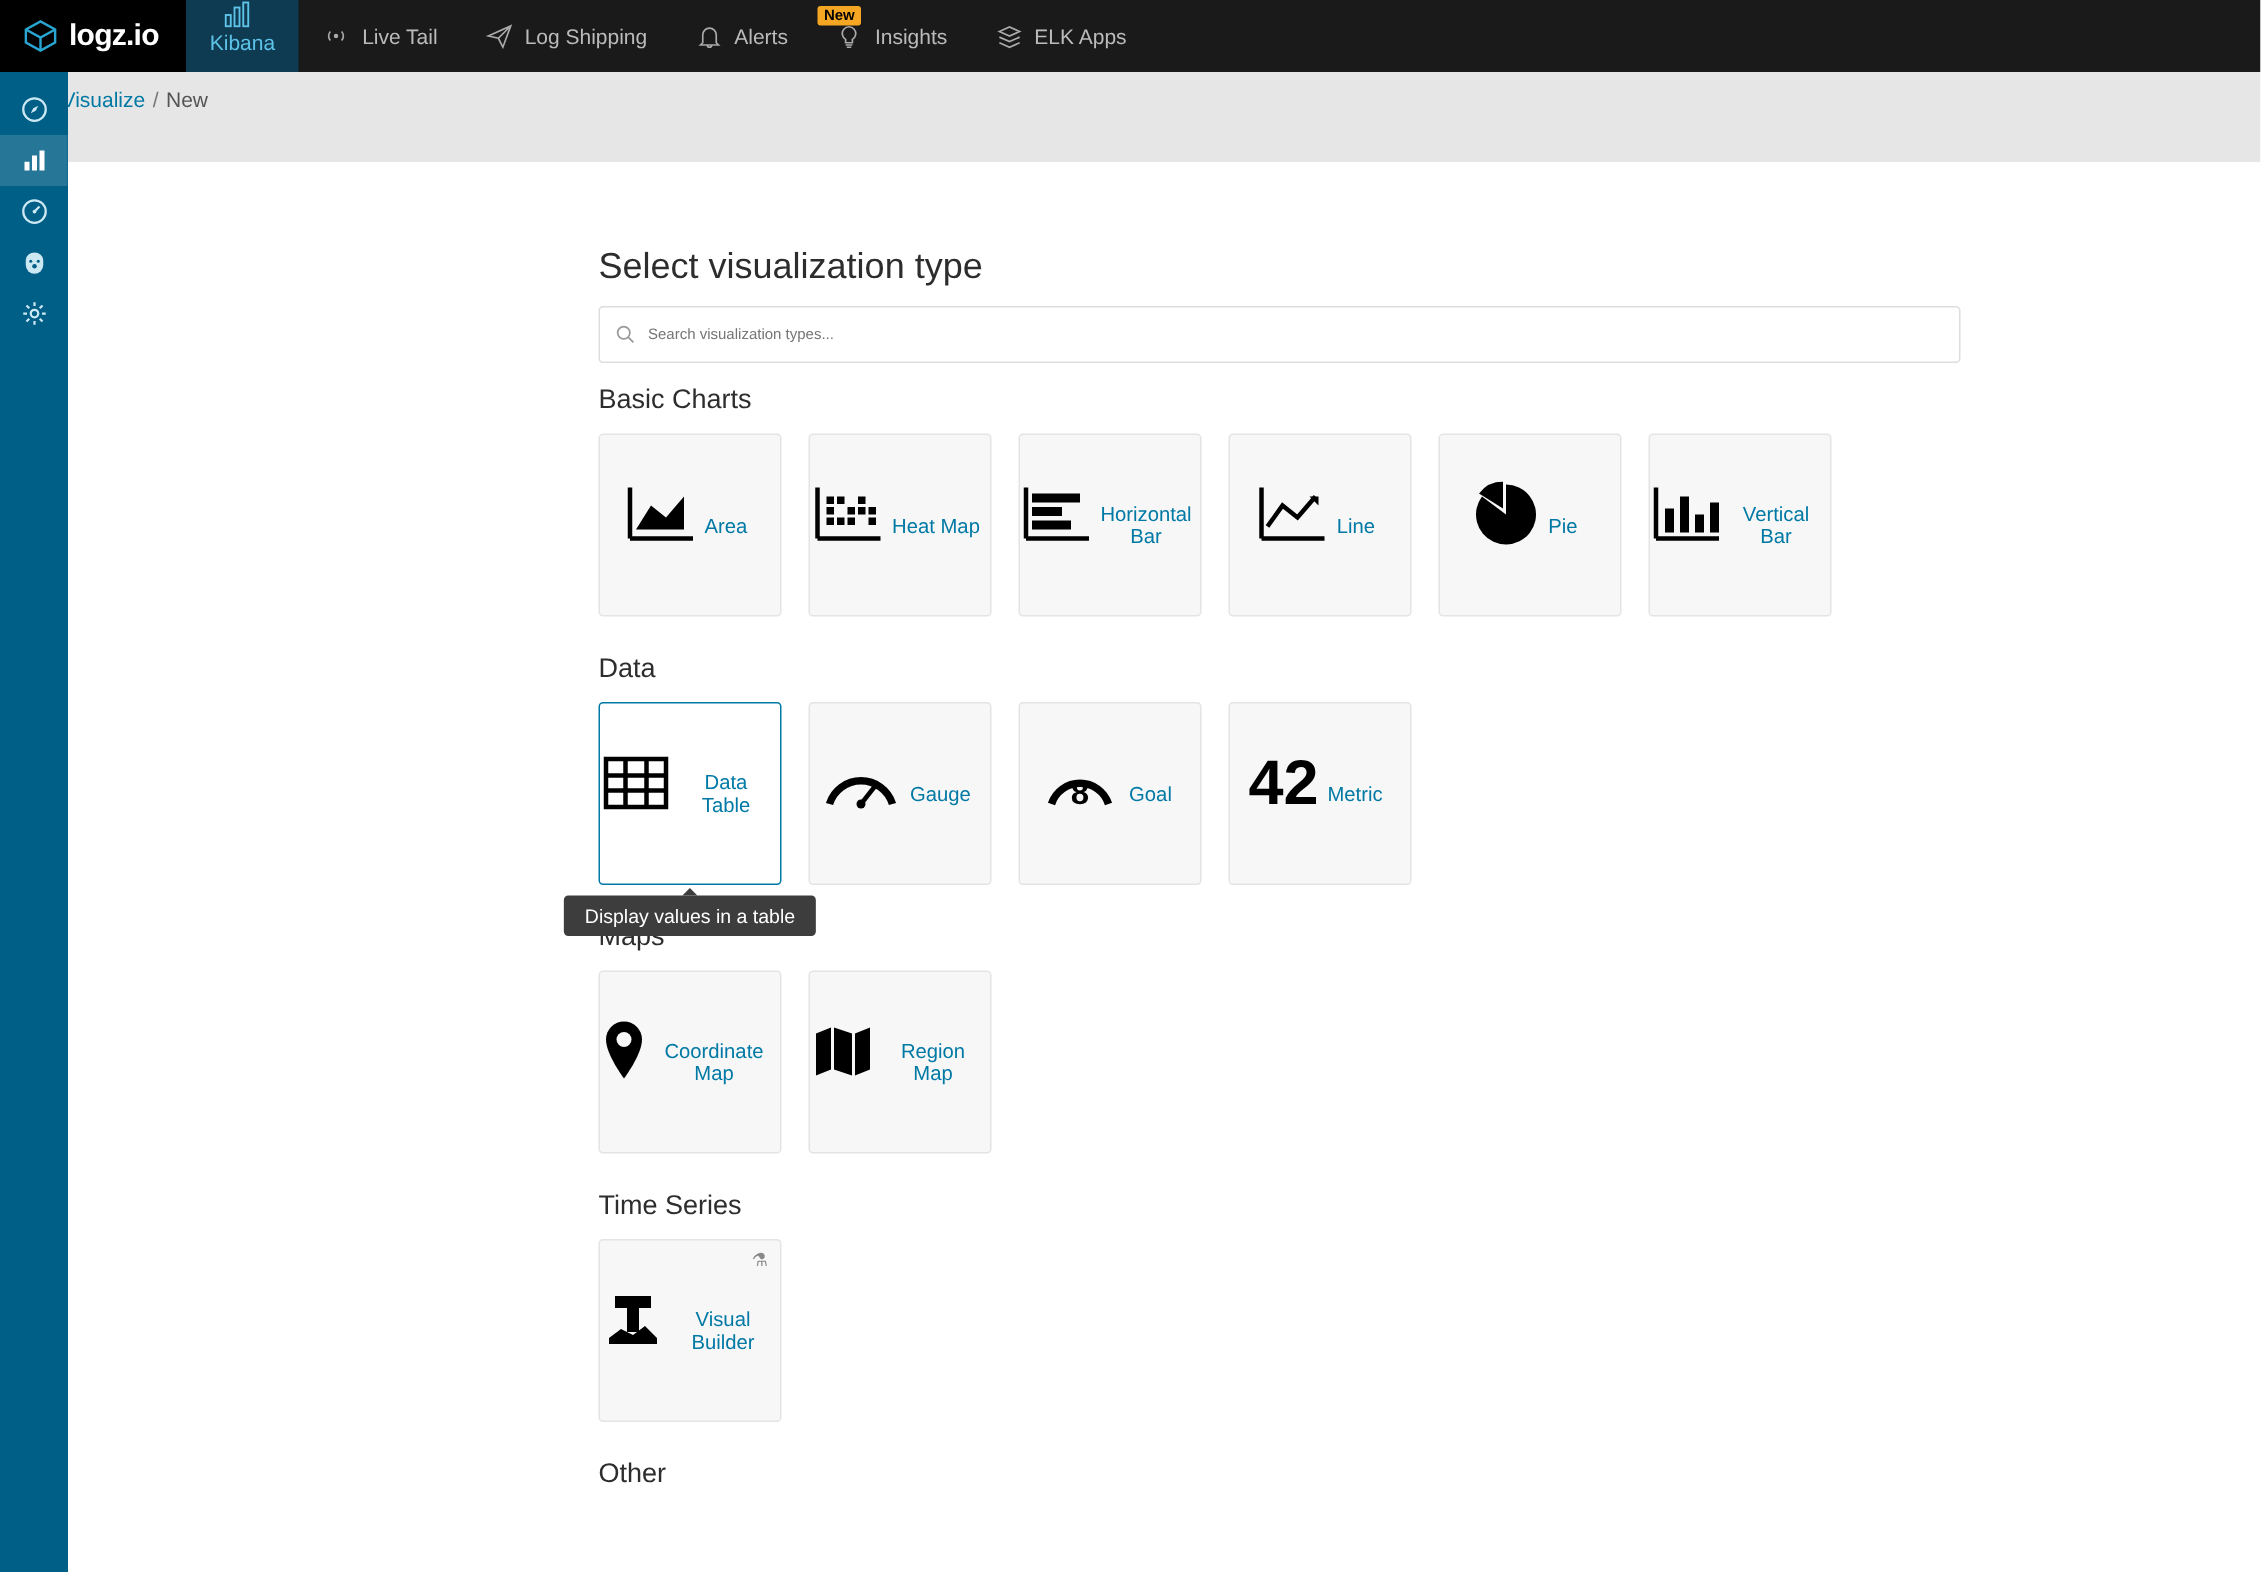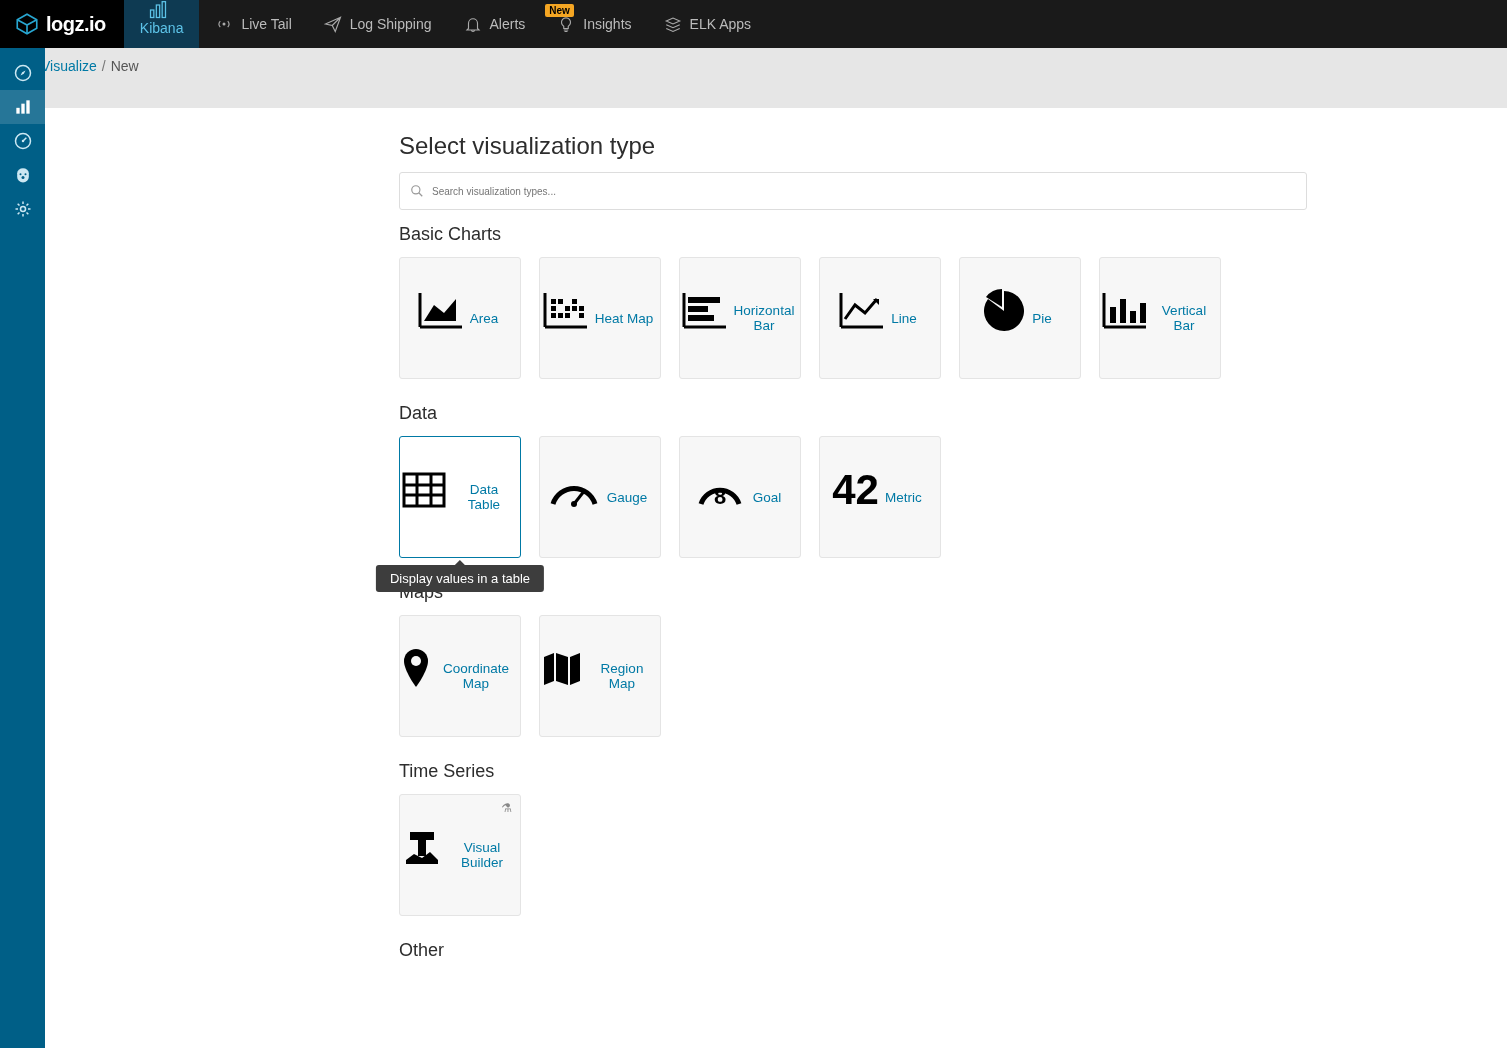--- a/index.html
+++ b/index.html
@@ -21,21 +21,21 @@
 .siderail-item { width: 45px; height: 34px; display: flex; align-items: center; justify-content: center; color: #cce8f3; cursor: pointer; }
 
 
 .crumbar { height: 60px; background: #e6e6e6; margin-left: 31px; display: flex; align-items: flex-start; padding: 10px 10px 0 10px; }
 .crumb { color: #0079a5; cursor: pointer; }
 .crumb-sep { color: #777; margin: 0 5px; }
 .crumb-current { color: #555; }
 
 
 .main { margin-left: 45px; padding: 24px 0 40px 0; }
-.content { width: 908px; margin-left: 354px; }
+.content { width: 908px; margin-left: 354px; margin-top: 32px; }
 .page-title { font-size: 24px; font-weight: 400; color: #2d2d2d; margin-bottom: 12px; }
 .searchbox { border: 1px solid #ddd; border-radius: 3px; height: 38px; display: flex; align-items: center; padding: 0 10px; color: #888; margin-bottom: 14px; }
 .searchbox input { border: none; outline: none; flex: 1; font-size: 10px; margin-left: 8px; background: transparent; }
 
 .section-title { font-size: 18px; font-weight: 400; color: #2d2d2d; margin: 10px 0 12px 0; }
 
 .card-row { display: flex; flex-wrap: wrap; gap: 18px; margin-bottom: 24px; }
 .card { width: 122px; height: 122px; background: #f7f7f7; border: 1px solid #e4e4e4; border-radius: 3px; display: flex; flex-direction: row; align-items: center; justify-content: center; cursor: pointer; position: relative; }
 .card.selected { background: #fff; border: 1px solid #0079a5; }
 .card-icon { height: 54px; display: flex; align-items: center; justify-content: center; margin-bottom: 14px; }

